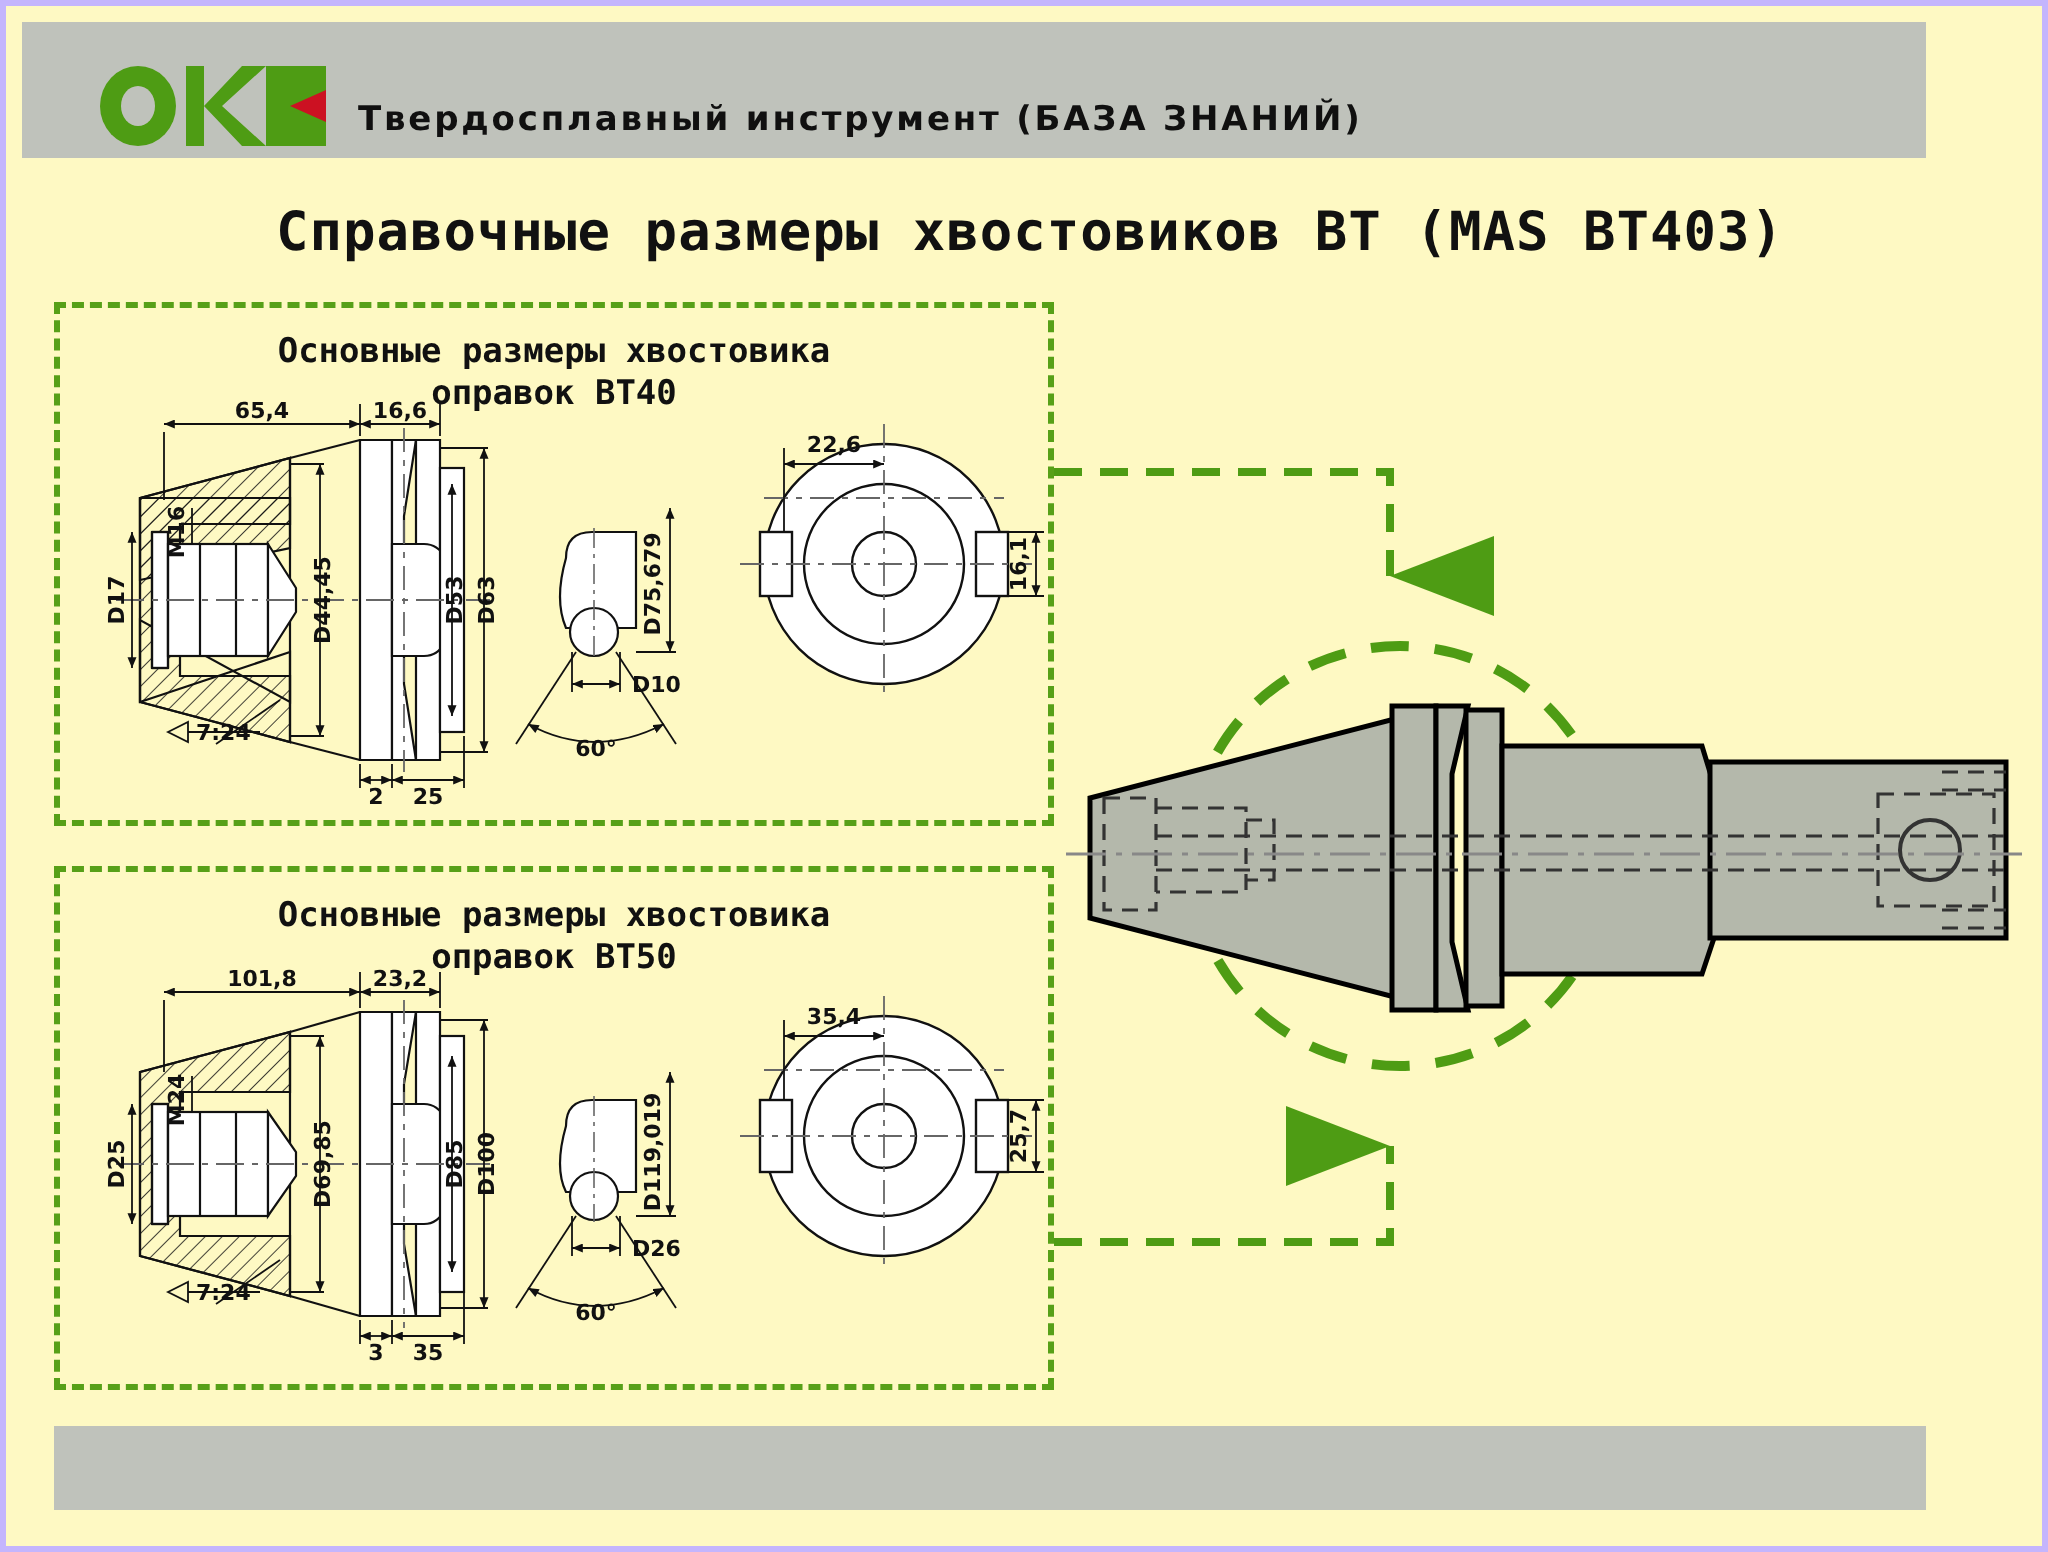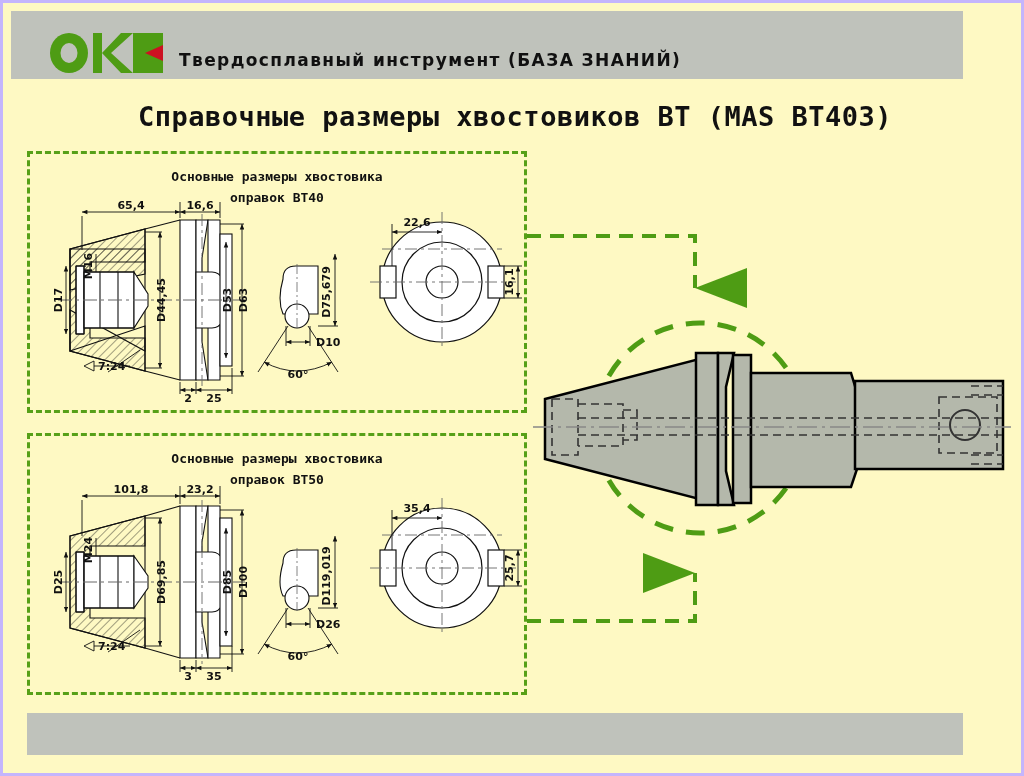--- a/index.html
+++ b/index.html
@@ -45,21 +45,21 @@
     border:3px dashed #57a018;
     box-sizing:border-box;
     background:transparent;
   }
   #panel-bt40{left:24px;top:148px;width:500px;height:262px;}
   #panel-bt50{left:24px;top:430px;width:500px;height:262px;}
   .panel-title{
     position:absolute;left:0;width:100%;
     text-align:center;
     font-family:"DejaVu Sans Mono", monospace;
-    font-size:13px;font-weight:bold;color:#111;
+    font-size:17px;font-weight:bold;color:#111;
     line-height:21px;white-space:pre-line;
   }
   #panel-bt40 .panel-title{top:12px;}
   #panel-bt50 .panel-title{top:12px;}
   
   .dwg{position:absolute;left:0;top:0;}
   
   .footer-band{
     position:absolute;left:24px;top:710px;width:936px;height:42px;
     background:#bfc2bb;

